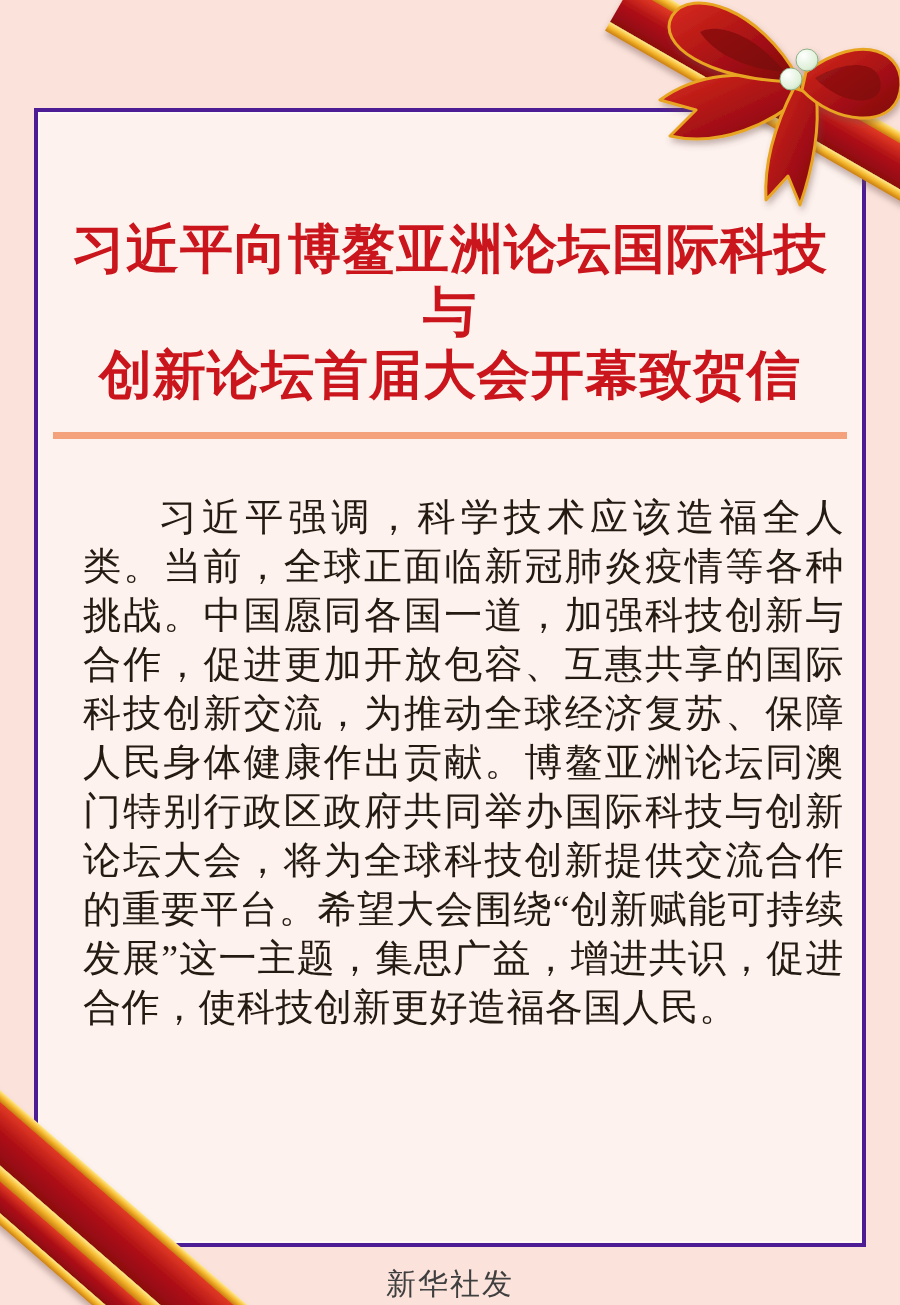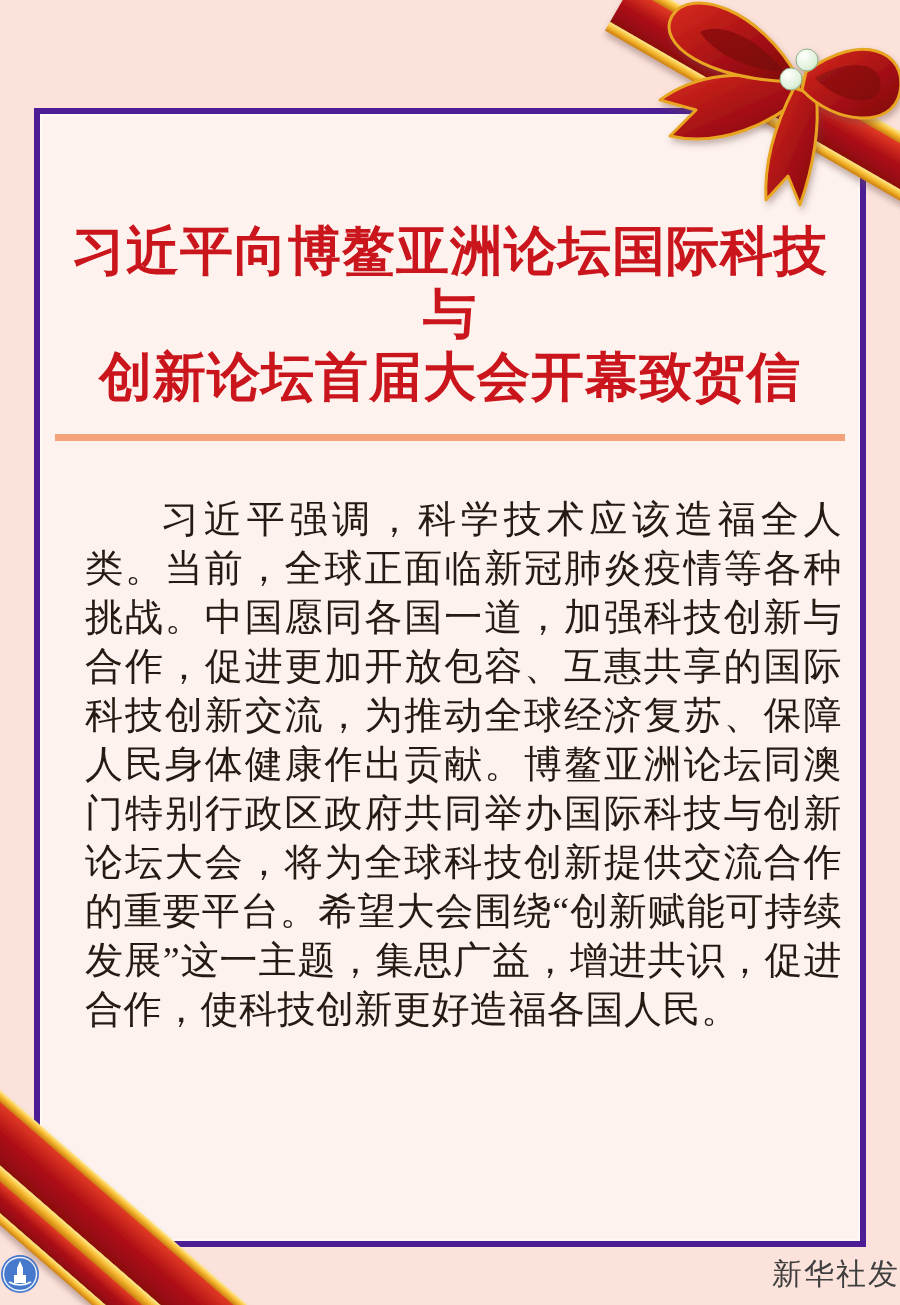--- a/index.html
+++ b/index.html
@@ -6,21 +6,21 @@
   body{width:900px;height:1305px;overflow:hidden;}
   .page{
     position:relative;width:900px;height:1305px;
     background:#fbe3dc;
     font-family:"Liberation Serif", serif;
   }
   .panel{
     position:absolute;left:34px;top:108px;width:832px;height:1139px;
     box-sizing:border-box;
     background:#fdf2ee;
-    border:6px solid #4c1d95;
+    border:4px solid #4c1d95;
     box-shadow:inset 0 0 0 2px rgba(255,255,255,.55);
     z-index:1;
   }
   .headline{
     margin:106px 10px 0 10px;
     text-align:center;
     font-weight:bold;
     font-size:53px;
     line-height:63px;
     letter-spacing:1px;
@@ -35,22 +35,23 @@
     margin:54px 18px 0 45px;
     font-size:38px;
     line-height:49px;
     color:#241b12;
     text-align:justify;
     letter-spacing:0.5px;
   }
   .bodytext p{margin:0 0 10px 0;text-indent:2em;}
   .footer{
     position:absolute;left:0;right:0;top:1250px;height:48px;
-    display:flex;align-items:center;justify-content:space-between;gap:14px;
+    display:flex;align-items:center;justify-content:flex-start;gap:14px;
     z-index:2;
+    flex-direction:column;
   }
   .credit{
     font-family:"Liberation Sans", sans-serif;
     font-size:30px;color:#3f3f3f;letter-spacing:2px;
   }
   .deco{
     position:absolute;left:0;top:0;width:900px;height:1305px;
     pointer-events:none;z-index:5;
   }
 </style>

